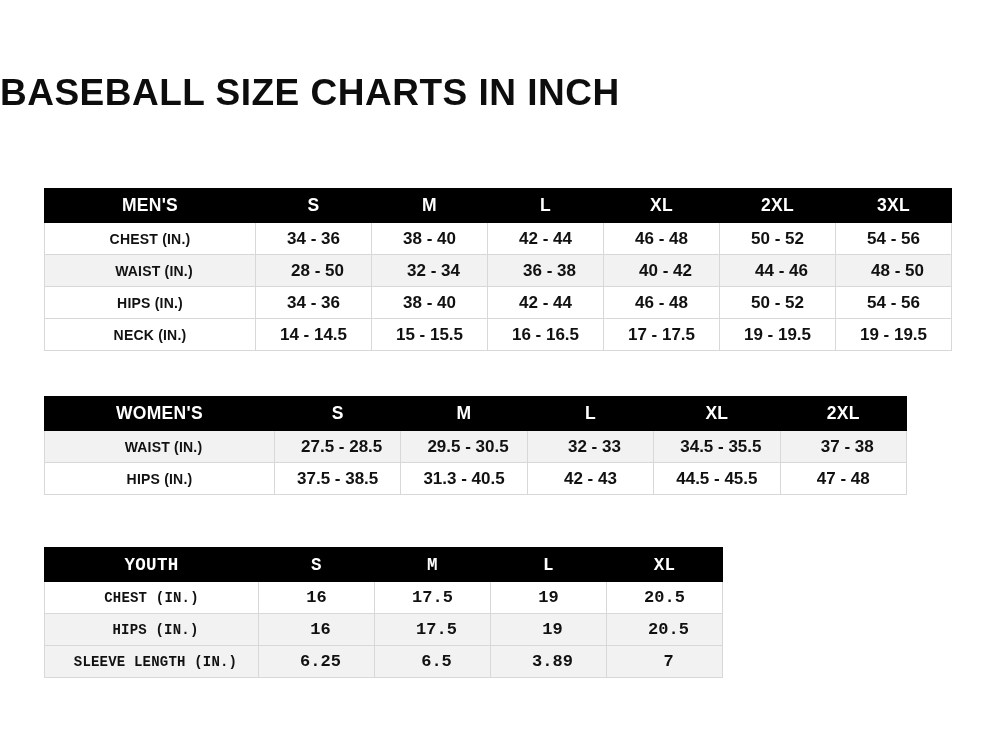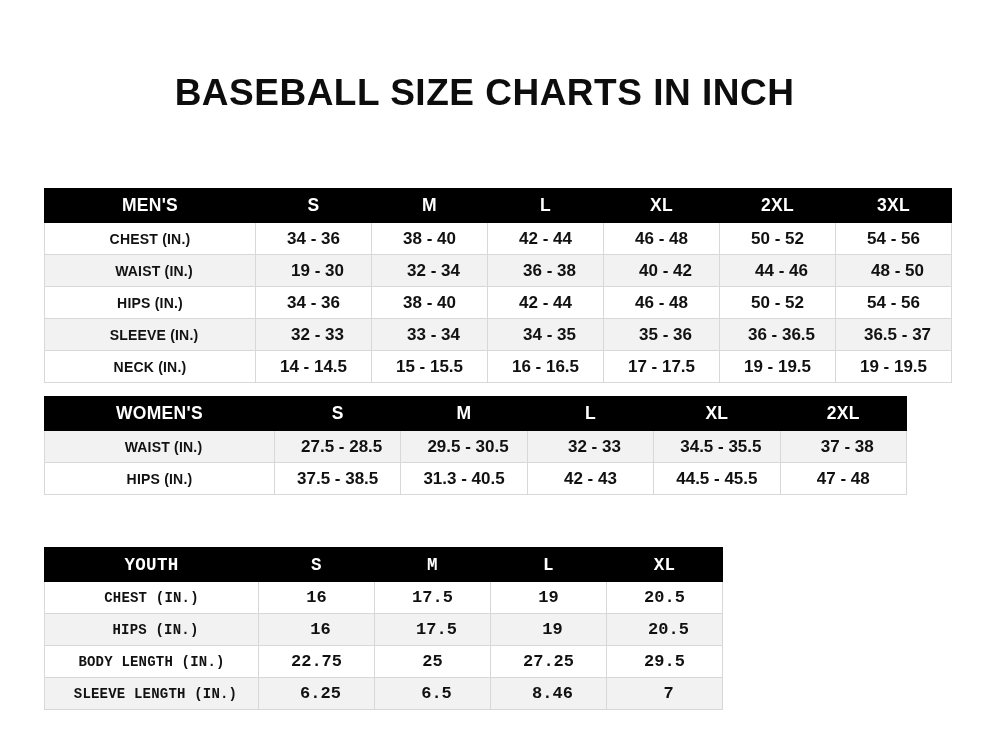--- a/index.html
+++ b/index.html
@@ -17,21 +17,21 @@
   .page {
     position: relative;
     width: 1000px;
     height: 752px;
   }
   .title {
     position: absolute;
     top: 72px;
     left: 0;
     width: 969px;
-    text-align: center;
+    text-align: left;
     font-size: 37px;
     font-weight: bold;
     letter-spacing: 0.5px;
     color: #0d0d0d;
   }
   .chart {
     position: absolute;
     border-collapse: collapse;
     table-layout: fixed;
   }
@@ -114,45 +114,36 @@
         <td class="rowlabel">CHEST (IN.)</td>
         <td>34 - 36</td>
         <td>38 - 40</td>
         <td>42 - 44</td>
         <td>46 - 48</td>
         <td>50 - 52</td>
         <td>54 - 56</td>
       </tr>
       <tr class="alt">
         <td class="rowlabel">WAIST (IN.)</td>
-        <td>19 - 30</td>
+        <td>28 - 50</td>
         <td>32 - 34</td>
         <td>36 - 38</td>
         <td>40 - 42</td>
         <td>44 - 46</td>
         <td>48 - 50</td>
       </tr>
       <tr>
         <td class="rowlabel">HIPS (IN.)</td>
         <td>34 - 36</td>
         <td>38 - 40</td>
         <td>42 - 44</td>
         <td>46 - 48</td>
         <td>50 - 52</td>
         <td>54 - 56</td>
       </tr>
-      <tr class="alt">
-        <td class="rowlabel">SLEEVE (IN.)</td>
-        <td>32 - 33</td>
-        <td>33 - 34</td>
-        <td>34 - 35</td>
-        <td>35 - 36</td>
-        <td>36 - 36.5</td>
-        <td>36.5 - 37</td>
-      </tr>
       <tr>
         <td class="rowlabel">NECK (IN.)</td>
         <td>14 - 14.5</td>
         <td>15 - 15.5</td>
         <td>16 - 16.5</td>
         <td>17 - 17.5</td>
         <td>19 - 19.5</td>
         <td>19 - 19.5</td>
       </tr>
     </tbody>
@@ -222,30 +213,23 @@
         <td>19</td>
         <td>20.5</td>
       </tr>
       <tr class="alt">
         <td class="rowlabel">HIPS (IN.)</td>
         <td>16</td>
         <td>17.5</td>
         <td>19</td>
         <td>20.5</td>
       </tr>
-      <tr>
-        <td class="rowlabel">BODY LENGTH (IN.)</td>
-        <td>22.75</td>
-        <td>25</td>
-        <td>27.25</td>
-        <td>29.5</td>
-      </tr>
       <tr class="alt">
         <td class="rowlabel">SLEEVE LENGTH (IN.)</td>
         <td>6.25</td>
         <td>6.5</td>
-        <td>8.46</td>
+        <td>3.89</td>
         <td>7</td>
       </tr>
     </tbody>
   </table>
 
 </div>
 
 </body></html>

